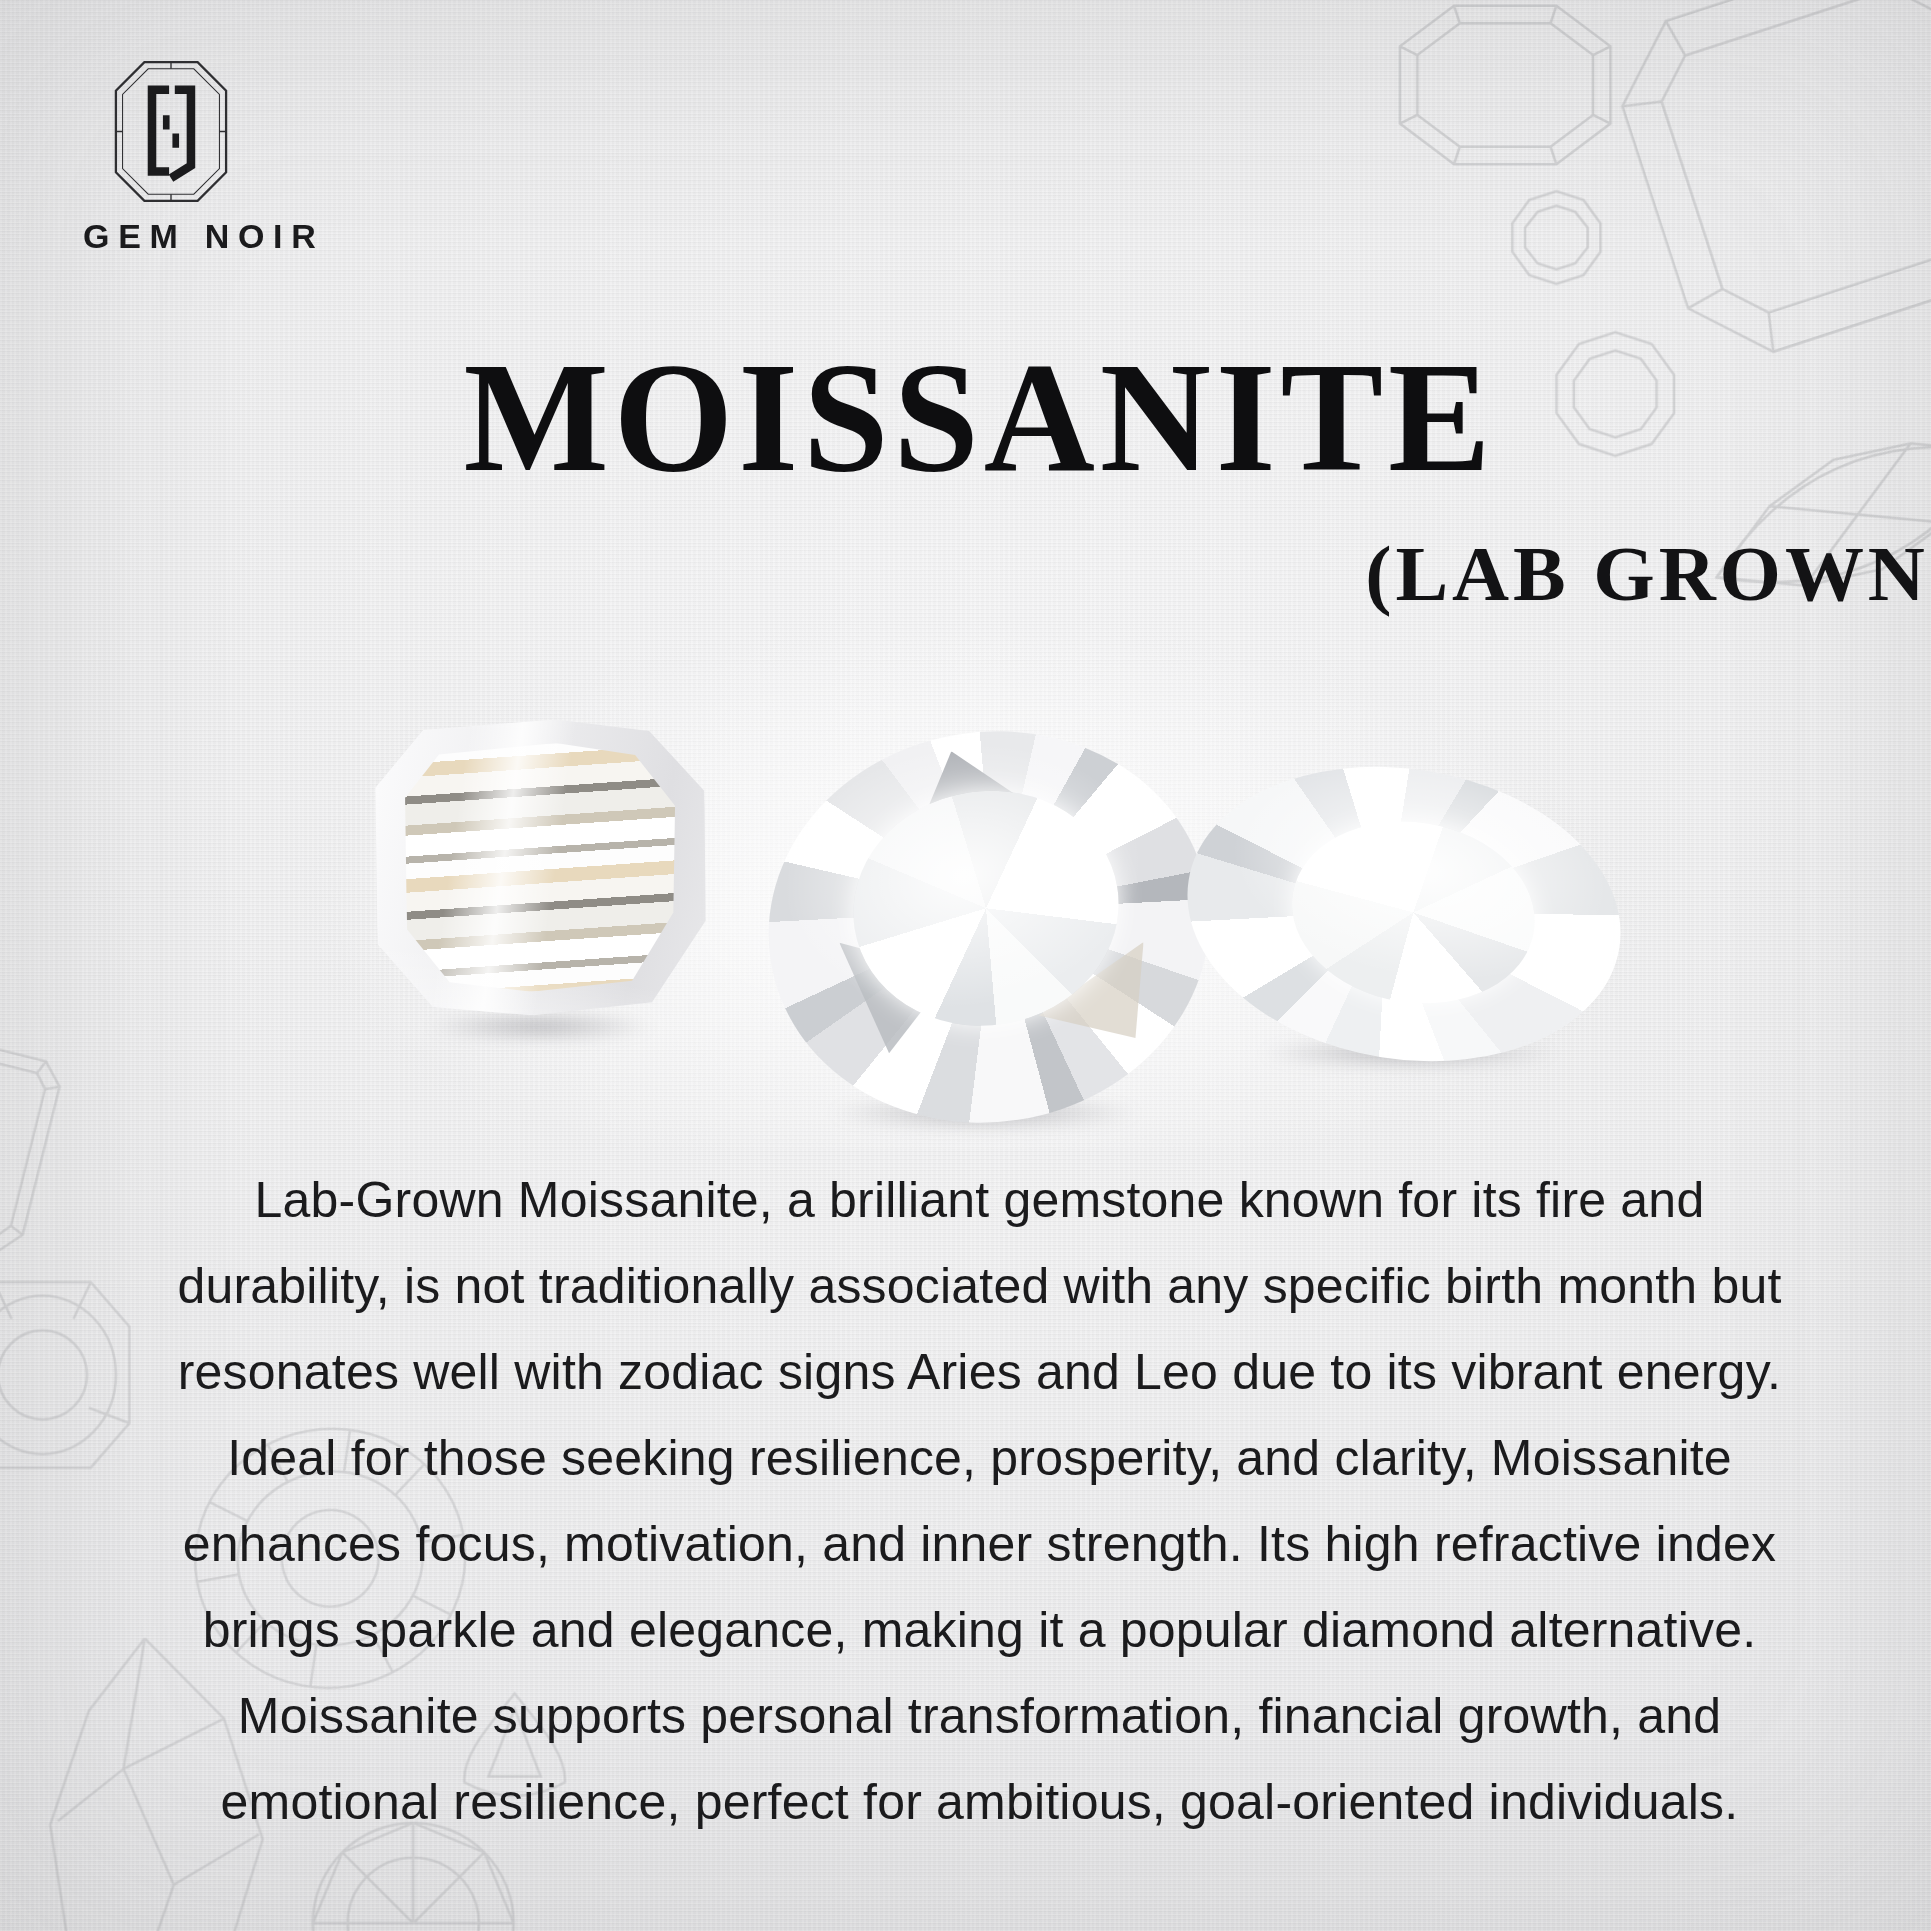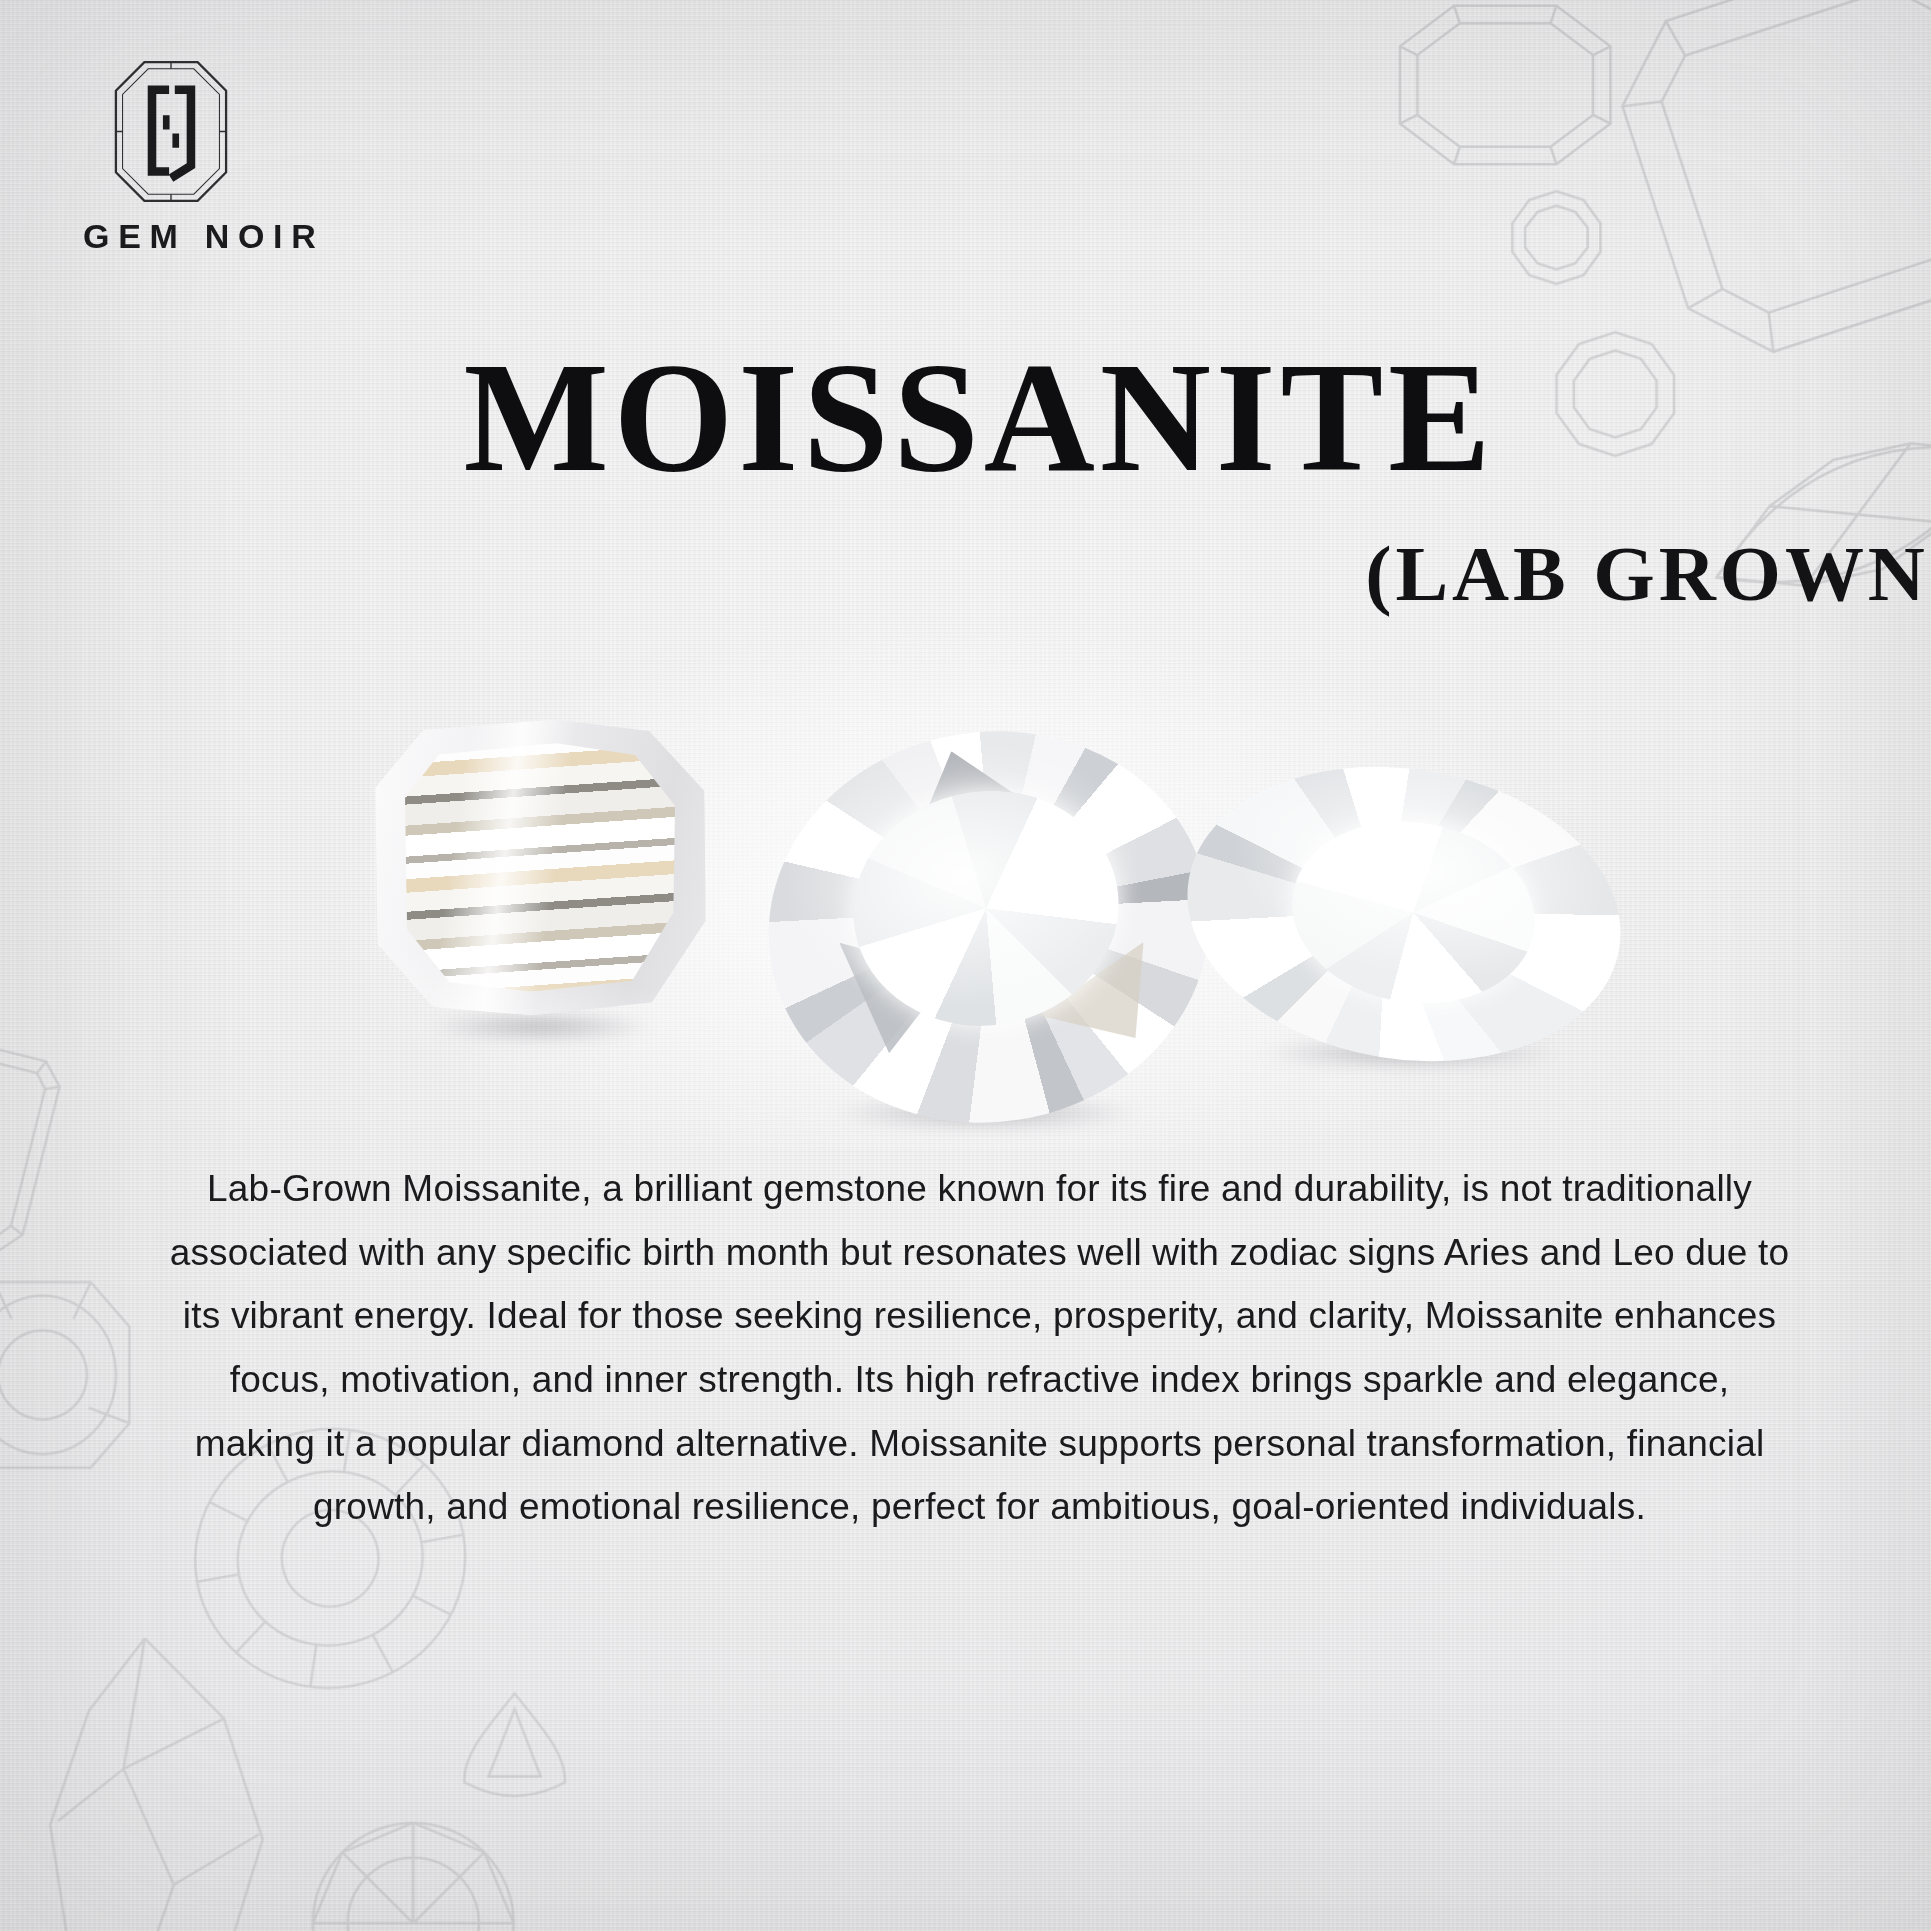--- a/index.html
+++ b/index.html
@@ -103,21 +103,21 @@
       #ffffff 0deg 50deg,#eff1f2 50deg 96deg,#fafbfb 96deg 140deg,#e6e8ea 140deg 170deg,
       #ffffff 170deg 226deg,#edeff0 226deg 268deg,#f7f8f8 268deg 316deg,#ffffff 316deg 360deg);
     box-shadow:0 0 23px rgba(255,255,255,.95);}
   .gem-oval .hl{position:absolute;inset:0;border-radius:50%;
     background:radial-gradient(60% 52% at 52% 34%, rgba(255,255,255,.95), rgba(255,255,255,0) 72%);}
 
   
   .desc{
     position:absolute;top:1157px;left:50%;transform:translateX(-50%);
     width:1622px;margin:0;text-align:center;
-    font-size:37px;line-height:1.72;font-weight:500;color:#1b1b1d;letter-spacing:0.2px;
+    font-size:50px;line-height:1.72;font-weight:500;color:#1b1b1d;letter-spacing:0.2px;
   }
 </style>
 </head>
 <body>
 
 <div class="poster">
 
   <div class="texture"></div>
 
   <svg class="deco" width="1931" height="1931" viewBox="0 0 2000 2000">

